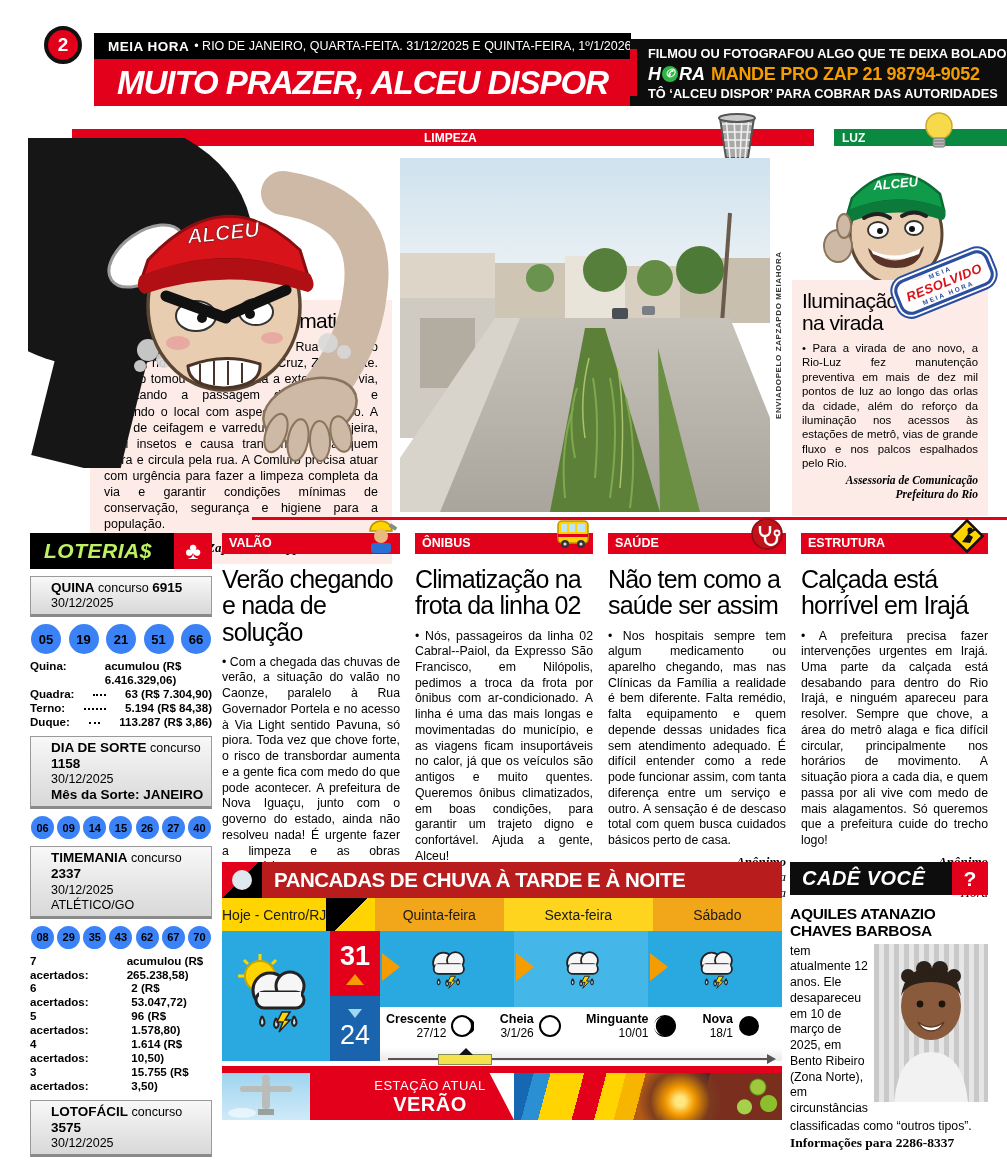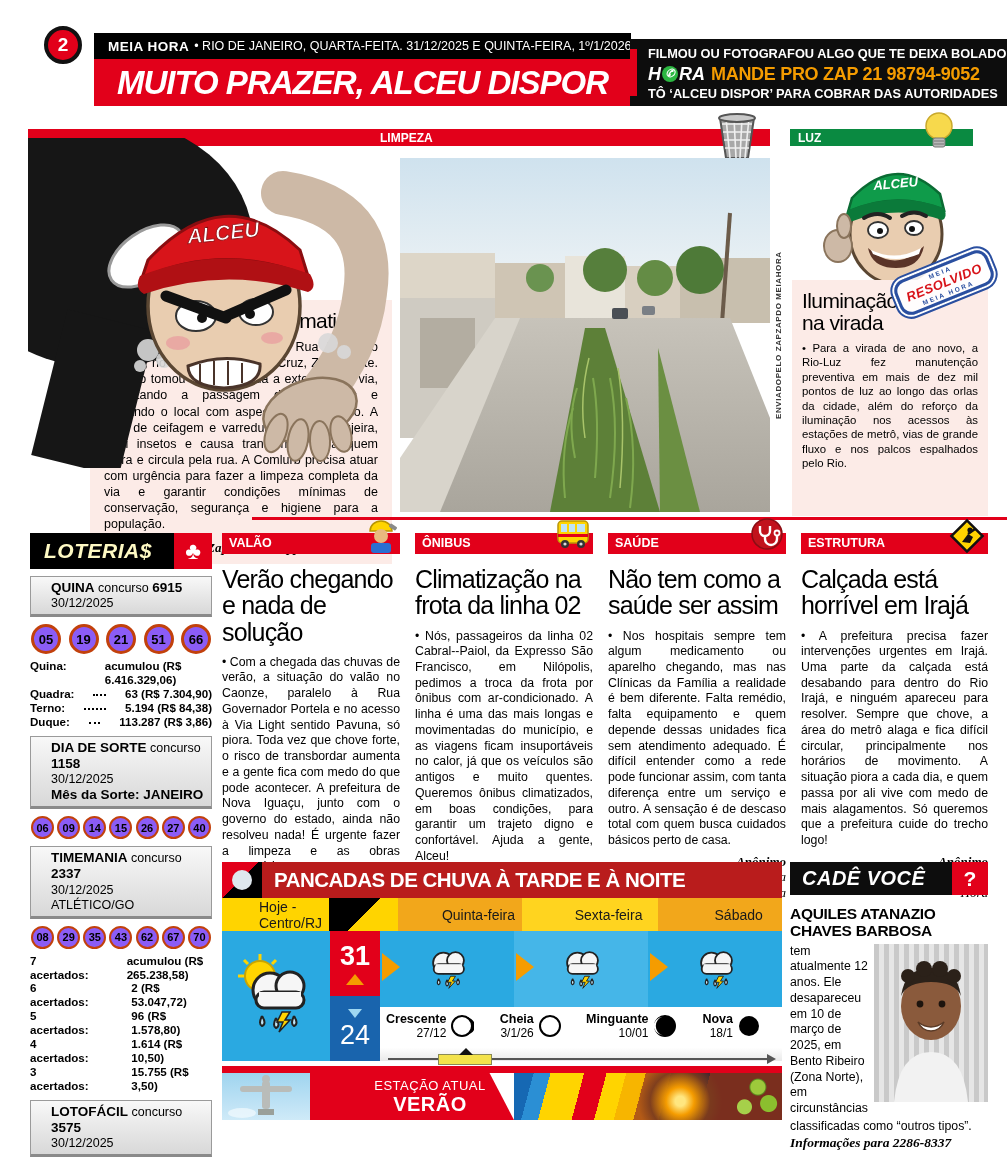--- a/index.html
+++ b/index.html
@@ -23,21 +23,21 @@
   .zapbox:before{content:"";position:absolute;left:0;top:10px;bottom:10px;width:7px;background:#e2001a;}
   .zap1,.zap3{font-weight:800;font-size:12.8px;white-space:nowrap;}
   .zap2{display:flex;align-items:center;gap:6px;margin:1px 0;}
   .zaplogo{font-weight:900;font-style:italic;font-size:18px;display:flex;align-items:center;}
   .wicon{width:16px;height:16px;border-radius:50%;background:#2bb741;color:#fff;font-size:11px;
          display:inline-flex;align-items:center;justify-content:center;margin:0 1px;}
   .zapcta{color:#f59c00;font-weight:900;font-size:18px;letter-spacing:-.3px;white-space:nowrap;}
 
   
   .strip{height:17px;background:#e2001a;color:#fff;font-weight:bold;font-size:12px;
-         display:flex;align-items:center;}
+         display:flex;align-items:center;margin-left:44px;}
   .strip-limpeza{left:28px;top:129px;width:742px;}
   .strip-limpeza span{margin-left:352px;}
   .strip-luz{left:790px;top:129px;width:183px;background:#0a8a41;}
   .strip-luz span{margin-left:8px;}
 
   
   .pinkbox{background:#fcebe7;box-sizing:border-box;}
   .pink-left{left:90px;top:300px;width:302px;min-height:216px;padding:10px 14px 8px;}
   .story-title{font-size:21px;letter-spacing:-.6px;line-height:1.05;margin:0 0 7px;}
   .story-body{font-size:12.5px;text-align:justify;line-height:1.29;}
@@ -53,28 +53,28 @@
   .stamp-center{color:#d8141a;font-weight:900;font-style:italic;font-size:13px;letter-spacing:.5px;}
   .stamp-top,.stamp-bottom{color:#2a4fa0;font-weight:bold;font-size:6.5px;letter-spacing:2px;}
   .photo-credit{left:774px;top:158px;height:354px;writing-mode:vertical-rl;transform:rotate(180deg);
                 font-size:8px;font-weight:bold;color:#333;letter-spacing:.6px;text-align:center;}
 
   .redrule{left:252px;top:517px;width:755px;height:3px;background:#e2001a;}
 
   
   .lottery{left:30px;top:533px;width:182px;}
   .lot-head{height:36px;background:#000;display:flex;align-items:center;}
-  .lot-head .t{color:#fef9c3;font-style:italic;font-weight:900;font-size:21px;letter-spacing:.5px;flex:1;padding-left:14px;}
+  .lot-head .t{color:#bef264;font-style:italic;font-weight:900;font-size:21px;letter-spacing:.5px;flex:1;padding-left:14px;}
   .clover{width:38px;height:36px;background:#e2001a;color:#fff;display:flex;align-items:center;
           justify-content:center;font-size:24px;}
   .gamehead{margin-top:7px;background:linear-gradient(#f8f8f8,#d8d8d8);border:1px solid #9a9a9a;
             border-bottom:3px solid #8a8a8a;padding:3px 4px 3px 20px;font-size:12.5px;line-height:1.2;}
   .gamehead b{font-size:13.5px;}
   .numrow{display:flex;justify-content:space-between;margin:7px 1px 5px;}
-  .num{width:24px;height:24px;border-radius:50%;border:3px solid #c2410c;background:#8b5cf6;
+  .num{width:24px;height:24px;border-radius:50%;border:3px solid #3b82f6;background:#3b82f6;
        font-weight:bold;font-size:13px;display:flex;align-items:center;justify-content:center;}
   .num.sm{width:19px;height:19px;border-width:2.5px;font-size:11px;}
   .numrow.lf{margin:5px 6px;}
   .rline{display:flex;align-items:baseline;font-size:11.6px;font-weight:bold;line-height:1.2;gap:16px;}
   .rdots{flex:1;border-bottom:2px dotted #000;margin:0 3px;transform:translateY(-2px);}
 
   
   .col{top:533px;width:178px;}
   .col-tag{background:#e2001a;color:#fff;font-weight:bold;font-size:12.5px;height:21px;
            line-height:21px;padding-left:7px;position:relative;}
@@ -86,21 +86,21 @@
   .col-byline b{font-weight:bold;}
 
   
   .weather{left:222px;top:862px;width:560px;height:258px;}
   .wx-head{height:36px;background:#b91c1c;display:flex;align-items:center;}
   .wx-logo{width:40px;height:36px;background:linear-gradient(135deg,#e2001a 48%,#000 48%);
            position:relative;flex:none;}
   .wx-logo i{position:absolute;left:10px;top:8px;width:20px;height:20px;border-radius:50%;background:#dfe8ee;}
   .wx-title{color:#fff;font-weight:900;font-size:20.5px;letter-spacing:-.5px;padding-left:12px;white-space:nowrap;}
   .dayrow{display:flex;height:33px;font-size:14px;color:#1a1a1a;}
-  .dayrow>div{display:flex;align-items:center;justify-content:center;padding-left:37px;}
+  .dayrow>div{display:flex;align-items:center;justify-content:center;}
   .d-today{width:108px;background:#ffd400;}
   .d-diag{width:50px;background:linear-gradient(135deg,#000 50%,#ffd400 50%);}
   .d-qui,.d-sab{width:134px;background:#f2a71b;}
   .d-sex{width:154px;background:#ffd41f;}
   .todaycell{left:0;top:69px;width:108px;height:130px;background:#2aa9e1;display:flex;
              align-items:center;justify-content:center;}
   .tempcol{left:108px;top:69px;width:50px;height:130px;}
   .temp-hi{height:65px;background:#e2001a;color:#fff;display:flex;flex-direction:column;
            align-items:center;justify-content:center;font-weight:900;font-size:27px;line-height:1;}
   .temp-lo{height:65px;background:#1964ad;color:#fff;display:flex;flex-direction:column;
@@ -145,21 +145,21 @@
   .cade-head{height:33px;background:#0d0d0d;display:flex;align-items:center;}
   .cade-head .t{flex:1;color:#fff;font-style:italic;font-weight:900;font-size:20px;padding-left:12px;letter-spacing:.5px;}
   .qbox{width:36px;height:33px;background:#e2001a;color:#fff;font-weight:900;font-size:21px;
         display:flex;align-items:center;justify-content:center;}
   .mp-name{font-weight:800;font-size:15.5px;line-height:1.12;margin:10px 0 4px;letter-spacing:-.3px;}
   .mp-row{display:flex;}
   .mp-text{width:78px;font-size:12.3px;line-height:1.28;}
   .mp-photo{width:114px;height:158px;margin-left:6px;flex:none;
             background:repeating-linear-gradient(90deg,#c9c9c9 0 5px,#e6e6e6 5px 10px);}
   .mp-below{font-size:12.3px;margin-top:2px;}
-  .mp-info{font-family:"Liberation Serif",serif;font-style:italic;font-weight:bold;font-size:13.5px;margin-top:2px;}
+  .mp-info{font-family:"Liberation Serif",serif;font-weight:bold;font-size:13.5px;margin-top:2px;}
 </style>
 </head>
 <body>
 
 <div class="page">
 
   <div class="abs badge">2</div>
   <div class="abs masthead">
     <b>MEIA HORA</b>
     <span>• RIO DE JANEIRO, QUARTA-FEITA. 31/12/2025 E QUINTA-FEIRA, 1º/1/2026</span>
@@ -298,20 +298,24 @@
     </g>
   </svg>
   <div class="abs pinkbox pink-right">
     <div class="stamp">
       <div class="stamp-top">MEIA</div>
       <div class="stamp-center">RESOLVIDO</div>
       <div class="stamp-bottom">MEIA HORA</div>
     </div>
     <div class="story-title">Iluminação na virada</div>
     <div class="story-body">• Para a virada de ano novo, a Rio-Luz fez manutenção preventiva em mais de dez mil pontos de luz ao longo das orlas da cidade, além do reforço da iluminação nos acessos às estações de metrô, vias de grande fluxo e nos palcos espalhados pelo Rio.</div>
+    <div class="byline">
+      <div>Assessoria de Comunicação</div>
+      <div>Prefeitura do Rio</div>
+    </div>
   </div>
 
   <div class="abs redrule"></div>
 
   <div class="abs lottery">
     <div class="lot-head">
       <div class="t">LOTERIA$</div>
       <div class="clover">♣</div>
     </div>
 

